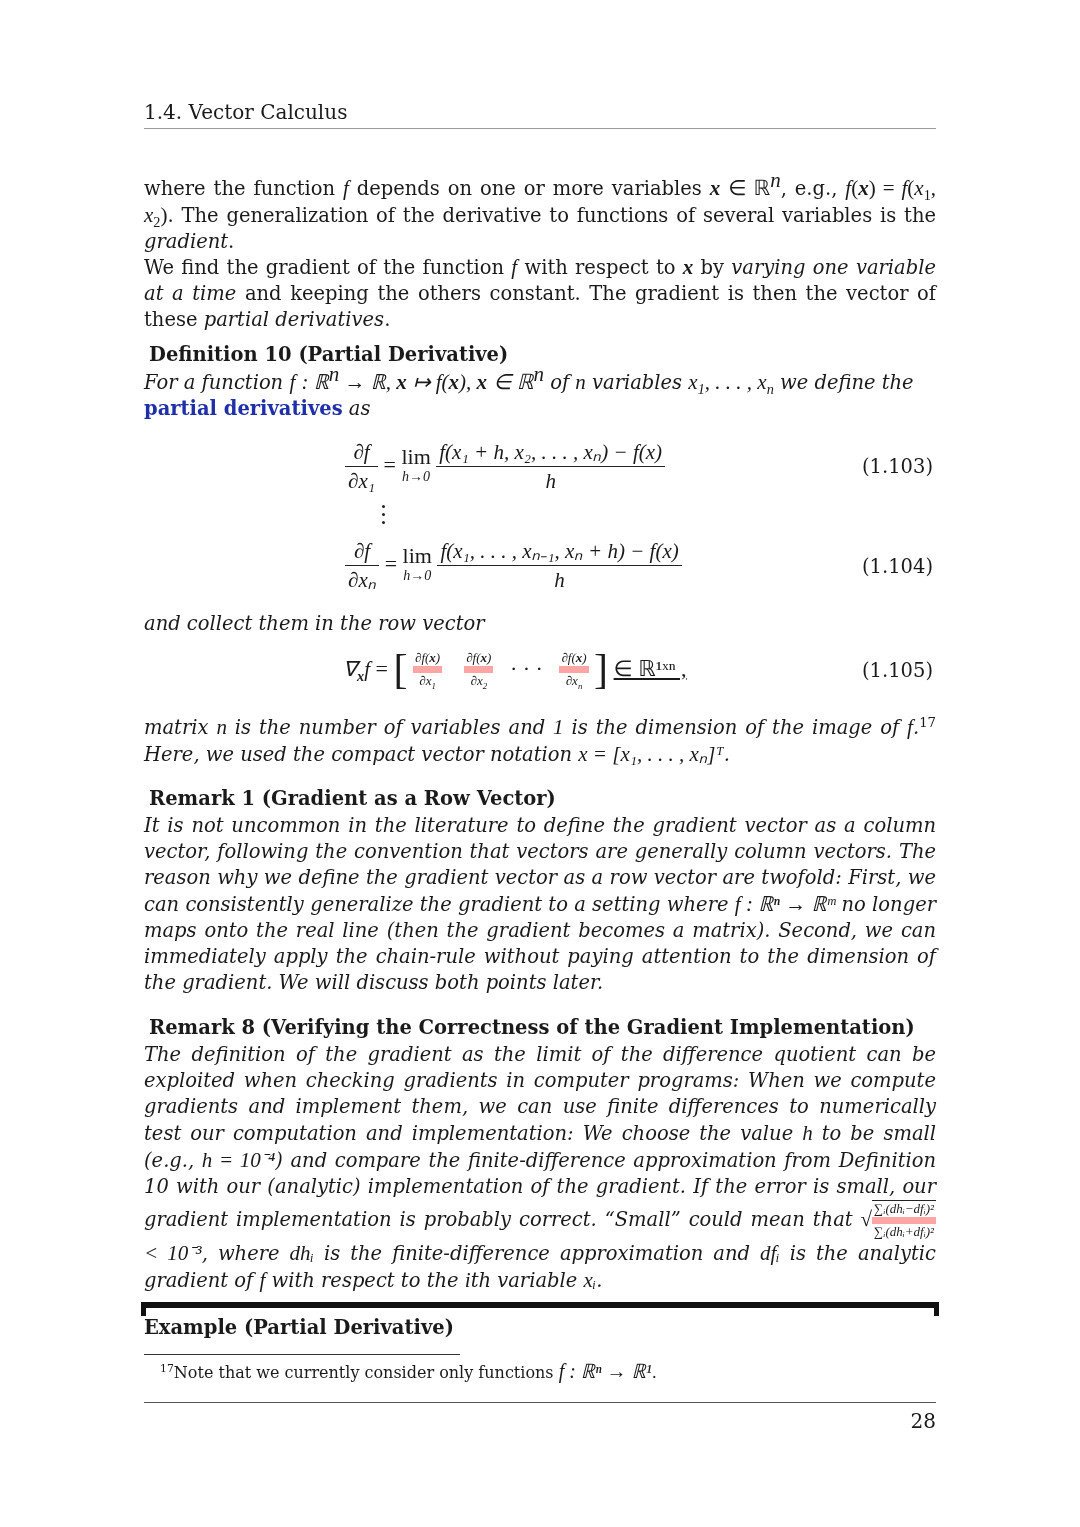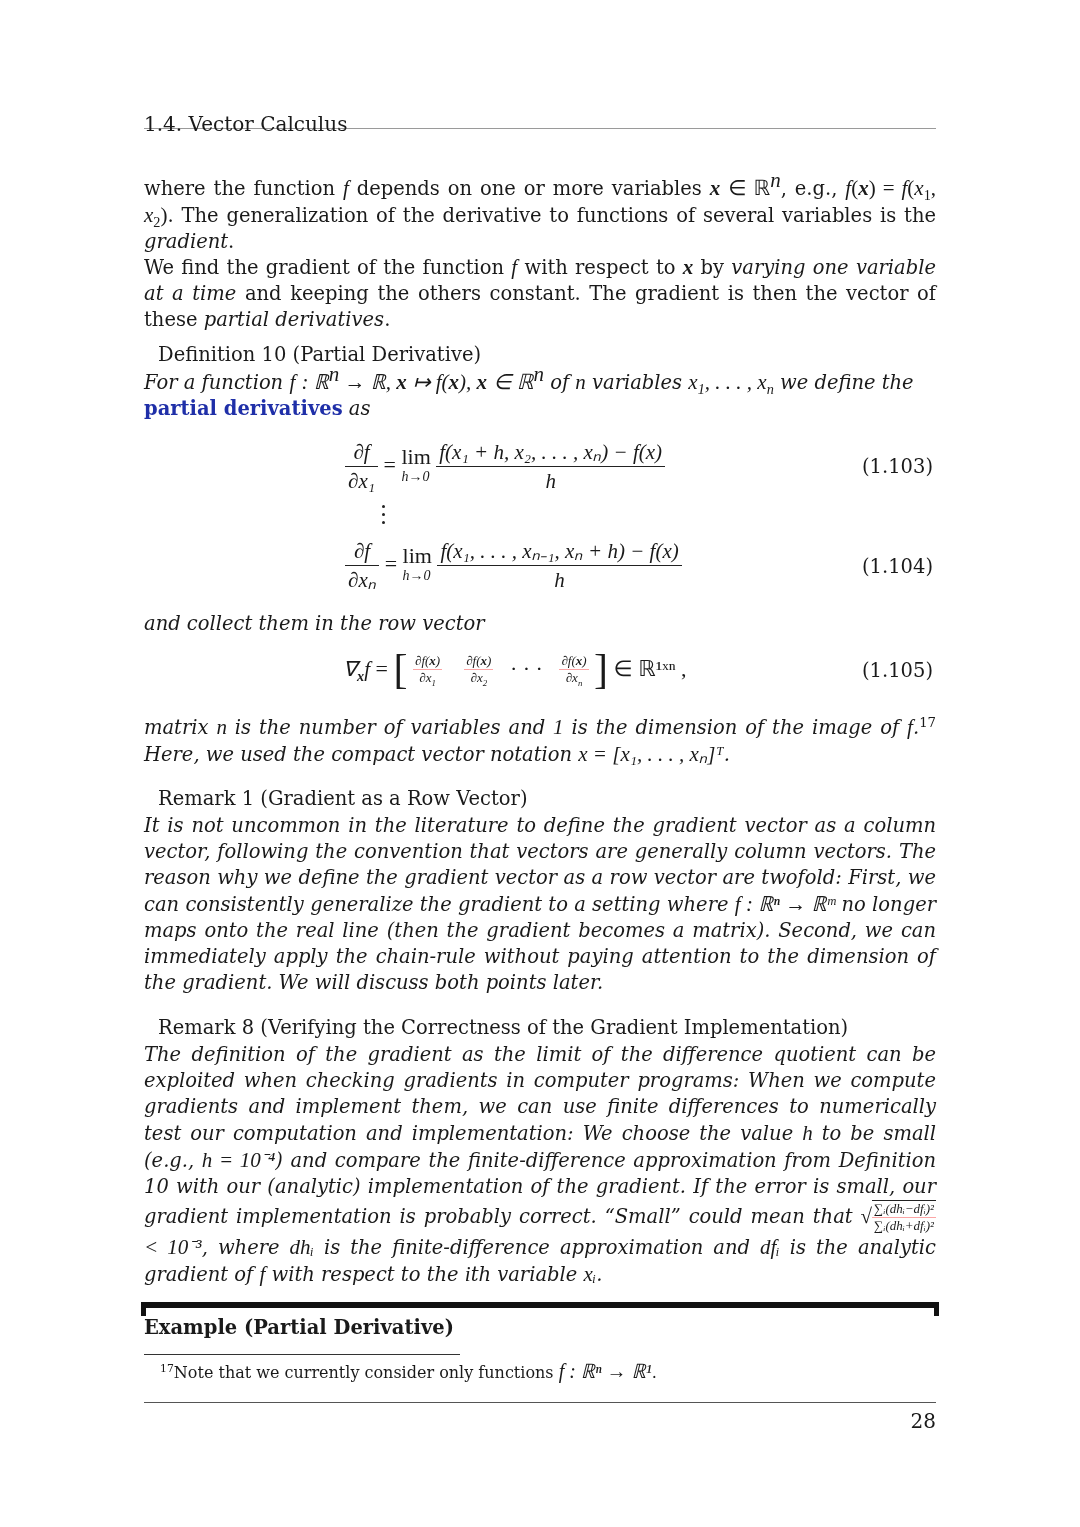--- a/index.html
+++ b/index.html
@@ -4,45 +4,45 @@
 <style>
   html, body { margin: 0; padding: 0; background: #ffffff; }
   body {
     width: 1080px; height: 1527px; position: relative; overflow: hidden;
     font-family: "DejaVu Serif", serif; color: #1a1a1a;
   }
   .header {
     position: absolute; left: 144px; top: 100px; width: 792px; height: 28px;
     border-bottom: 1px solid #9a9a9a; font-size: 20px;
   }
-  .header .left { position: absolute; left: 0; top: 12px; }
+  .header .left { position: absolute; left: 0; top: 0; }
   .header .right { position: absolute; right: 0; top: 0; font-style: italic; }
 
   .para { position: absolute; left: 144px; width: 792px; font-size: 19.5px; line-height: 26px; text-align: justify; }
   .para i, .ital { font-style: italic; }
   .m { font-family: "Liberation Serif", serif; font-style: italic; font-size: 21px; }
   .mr { font-family: "Liberation Serif", serif; font-size: 21px; margin-top: 40px; }
   .mb { font-family: "Liberation Serif", serif; font-weight: bold; font-style: italic; font-size: 21px; }
   sub, sup { font-size: 0.68em; line-height: 0; }
 
-  .def-title { position: absolute; left: 158px; font-weight: normal; font-size: 19.5px; }
+  .def-title { position: absolute; left: 149px; font-weight: bold; font-size: 19.5px; }
   .blue { color: #1f2fa8; font-weight: bold; font-style: normal; }
 
   .eq { position: absolute; font-family: "Liberation Serif", serif; font-size: 22px; }
   .frac { display: inline-block; vertical-align: middle; text-align: center; }
   .frac .num { display: block; padding: 0 3px; border-bottom: 1px solid #222; line-height: 28px; }
   .frac .den { display: block; padding: 0 3px; line-height: 28px; }
-  .lim { display: inline-block; vertical-align: middle; text-align: left; line-height: 20px; }
+  .lim { display: inline-block; vertical-align: middle; text-align: center; line-height: 20px; }
   .lim .sub { display: block; font-size: 14px; font-style: italic; }
   .eqnum { position: absolute; left: 862px; font-family: "DejaVu Serif", serif; font-size: 19.5px; }
   .vdots { position: absolute; left: 381px; top: 505px; width: 6px; }
   .vdots span { display: block; width: 3px; height: 3px; background: #222; border-radius: 50%; margin: 0 0 5px 1px; }
 
   .smallfrac { display: inline-block; vertical-align: middle; text-align: center; font-size: 13px; }
-  .smallfrac .num { display: block; border-bottom: 1px solid #fca5a5; padding: 0 2px; line-height: 16px; }
+  .smallfrac .num { display: block; border-bottom: 7px solid #fca5a5; padding: 0 2px; line-height: 16px; }
   .smallfrac .den { display: block; padding: 0 2px; line-height: 16px; }
   .bracket { display: inline-block; vertical-align: middle; font-size: 42px; line-height: 42px; font-weight: lighter; }
 
   .example-bar {
     position: absolute; left: 141px; top: 1302px; width: 798px; height: 6px; background: #111;
   }
   .example-tick-l { position: absolute; left: 141px; top: 1302px; width: 5px; height: 14px; background: #111; }
   .example-tick-r { position: absolute; left: 934px; top: 1302px; width: 5px; height: 14px; background: #111; }
   .example-title { position: absolute; left: 144px; top: 1316px; font-weight: bold; font-size: 19.5px; }
   .fn-rule { position: absolute; left: 144px; top: 1354px; width: 316px; height: 1px; background: #333; }
@@ -98,21 +98,21 @@
 
 <div class="eq" style="left:343px; top:648px;">
   <span class="m" style="vertical-align:middle;">∇<sub style="font-weight:bold;">x</sub>f</span> <span style="vertical-align:middle;">=</span>
   <span class="bracket">[</span>
   <span class="smallfrac m"><span class="num">∂f(<b>x</b>)</span><span class="den">∂x<sub>1</sub></span></span>
   &nbsp;&nbsp;
   <span class="smallfrac m"><span class="num">∂f(<b>x</b>)</span><span class="den">∂x<sub>2</sub></span></span>
   &nbsp;&nbsp;<span style="vertical-align:middle;">· · ·</span>&nbsp;&nbsp;
   <span class="smallfrac m"><span class="num">∂f(<b>x</b>)</span><span class="den">∂x<sub>n</sub></span></span>
   <span class="bracket">]</span>
-  <span style="vertical-align:middle;">∈ ℝ¹ˣⁿ ,</span>
+  <span style="vertical-align:middle;text-decoration:underline;">∈ ℝ¹ˣⁿ ,</span>
 </div>
 <div class="eqnum" style="top:659px;">(1.105)</div>
 
 <div class="para ital" style="top:714px;">
   <span>matrix </span><span class="m" style="font-style:italic;">n</span><span> is the number of variables and </span><span class="mr">1</span><span> is the dimension of the image of </span><span class="m">f</span>.<sup style="font-style:normal;">17</sup><span> Here, we used the compact vector notation </span><span class="m">x = [x₁, . . . , xₙ]ᵀ</span><span>.</span>
 </div>
 
 <div class="def-title" style="top:787px;">Remark 1 (Gradient as a Row Vector)</div>
 <div class="para ital" style="top:813px;">
   <span>It is not uncommon in the literature to define the gradient vector as a column vector, following the convention that vectors are generally column vectors.  The reason why we define the gradient vector as a row vector are twofold: First, we can consistently generalize the gradient to a setting where </span><span class="m">f : ℝⁿ → ℝᵐ</span><span> no longer maps onto the real line (then the gradient becomes a matrix). Second, we can immediately apply the chain-rule without paying attention to the dimension of the gradient.  We will discuss both points later.</span>

